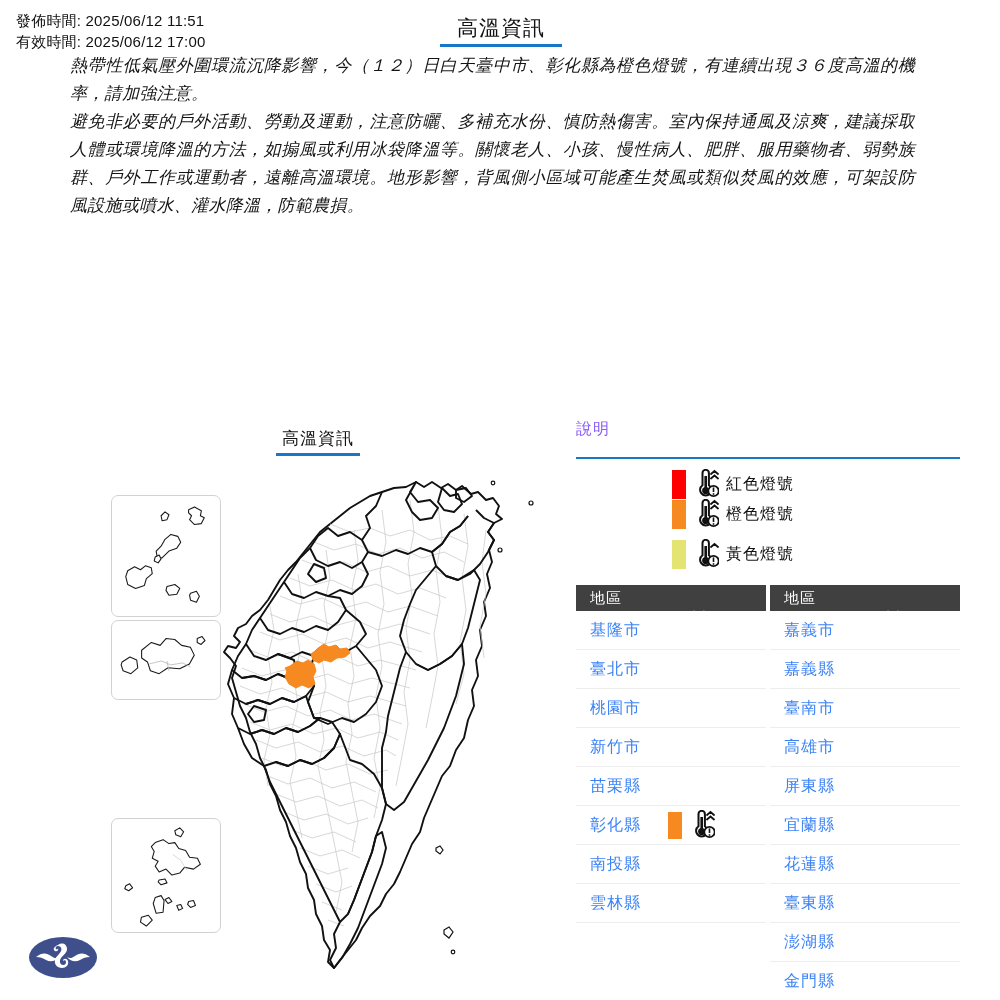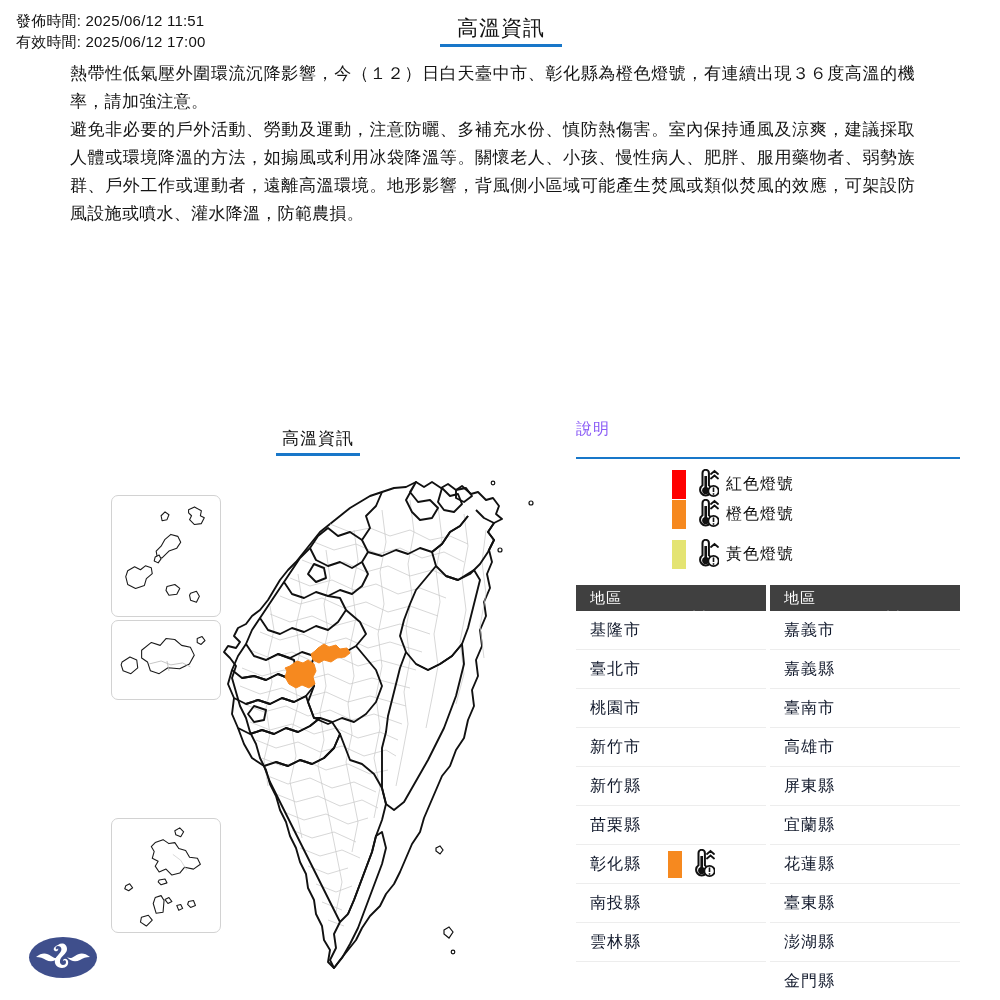--- a/index.html
+++ b/index.html
@@ -40,27 +40,28 @@
     letter-spacing: 1px;
     color: #111;
     padding-bottom: 3px;
     border-bottom: 3px solid #1877c9;
   }
 
   
   #advisory-body {
     position: absolute;
     left: 70px;
-    top: 60px;
+    top: 52px;
     width: 845px;
     font-size: 17px;
     line-height: 28px;
     color: #141414;
     text-align: justify;
     letter-spacing: 0.3px;
+    font-style: italic;
   }
   #advisory-body p { margin: 0; text-indent: 0; }
   #advisory-body p.indent { text-indent: 0; }
 
   
   #map-panel {
     position: absolute;
     left: 100px;
     top: 425px;
     width: 460px;
@@ -173,21 +174,21 @@
     display: flex;
     align-items: center;
     border-bottom: 1px solid #ededed;
   }
   .td-region {
     width: 92px;
     padding-left: 14px;
     box-sizing: border-box;
     font-size: 16px;
     letter-spacing: 1px;
-    color: #0f172a;
+    color: #3b82f6;
     white-space: nowrap;
   }
   .td-warn {
     flex: 1;
     display: flex;
     align-items: center;
     height: 100%;
   }
   .td-warn .sig-bar { height: 27px; }
 </style>
@@ -449,24 +450,20 @@
       </div>
       <div class="tbl-row">
         <span class="td-region">桃園市</span>
         <span class="td-warn"></span>
       </div>
       <div class="tbl-row">
         <span class="td-region">新竹市</span>
         <span class="td-warn"></span>
       </div>
       <div class="tbl-row">
-        <span class="td-region">新竹縣</span>
-        <span class="td-warn"></span>
-      </div>
-      <div class="tbl-row">
         <span class="td-region">苗栗縣</span>
         <span class="td-warn"></span>
       </div>
 
 
       <div class="tbl-row">
         <span class="td-region">彰化縣</span>
         <span class="td-warn">
           <span class="sig-bar" style="background:#F6891F"></span>
           <svg class="thermo" width="28" height="30" viewBox="0 0 28 30">

